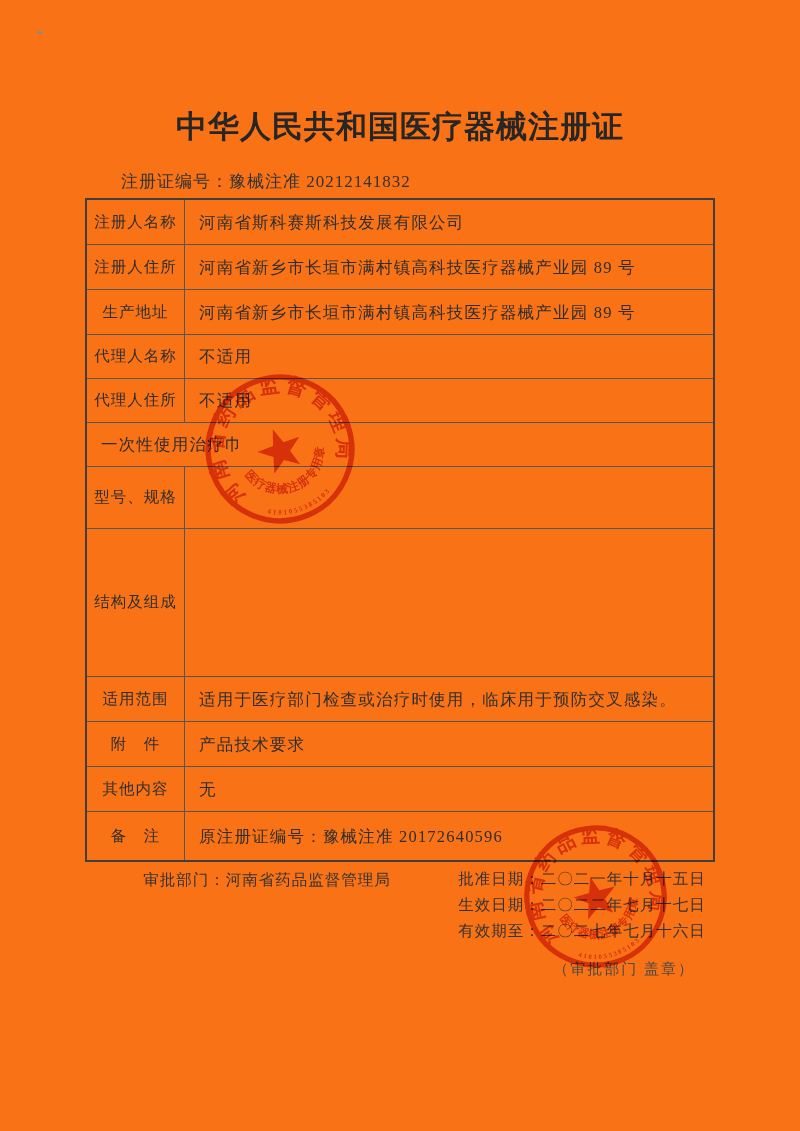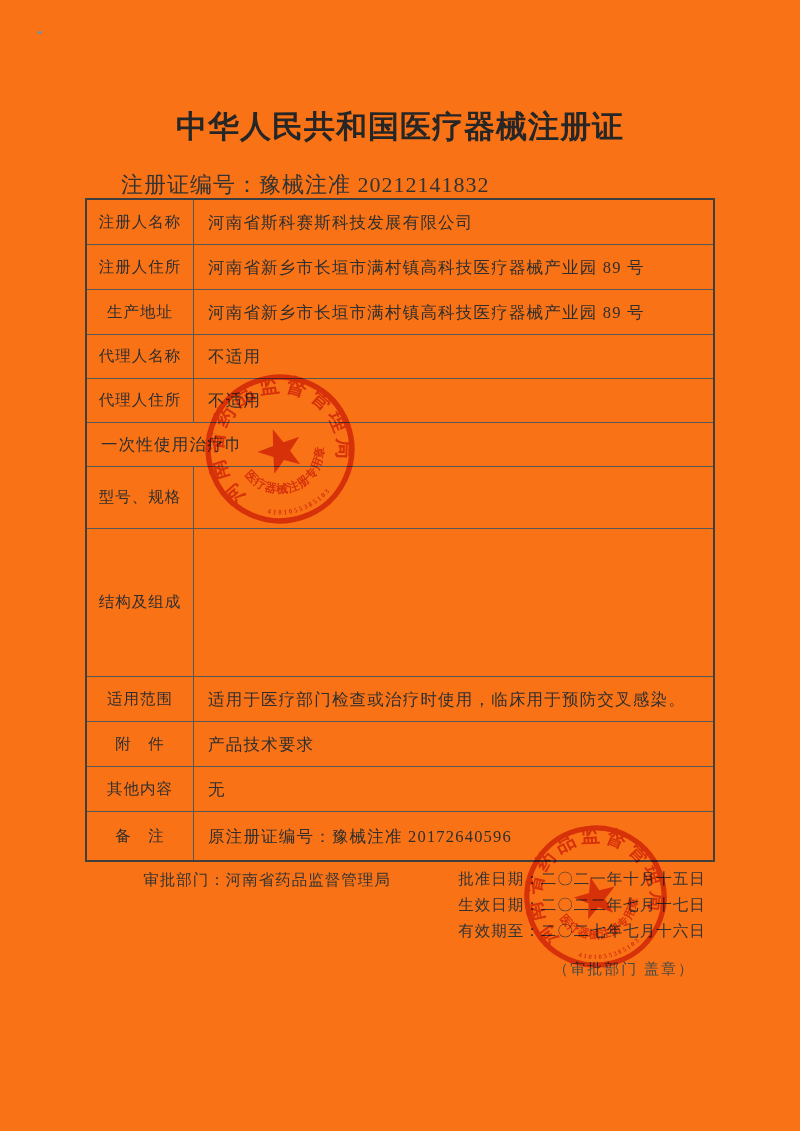--- a/index.html
+++ b/index.html
@@ -17,36 +17,36 @@
     margin:0;
     padding-top:106px;
     text-align:center;
     font-size:31px;
     font-weight:bold;
     letter-spacing:1px;
     color:#262626;
   }
   .cert-no{
     margin:22px 0 0 121px;
-    font-size:22px;
+    font-size:17px;
     letter-spacing:1px;
     color:#333;
   }
   .cert-table{
     position:absolute;
     left:85px;top:198px;
     width:630px;
     border:2px solid #3f3f3f;
     box-sizing:border-box;
   }
   .row{display:flex;border-bottom:1px solid #565656;box-sizing:border-box;}
   .row:last-child{border-bottom:none;}
   .cell{box-sizing:border-box;display:flex;align-items:center;}
   .cell.label{
-    width:107px;
+    width:98px;
     justify-content:center;
     text-align:center;
     font-size:15.5px;
     letter-spacing:1px;
     border-right:1px solid #565656;
     flex:none;
     padding:2px 4px;
   }
   .cell.value{
     flex:1;

